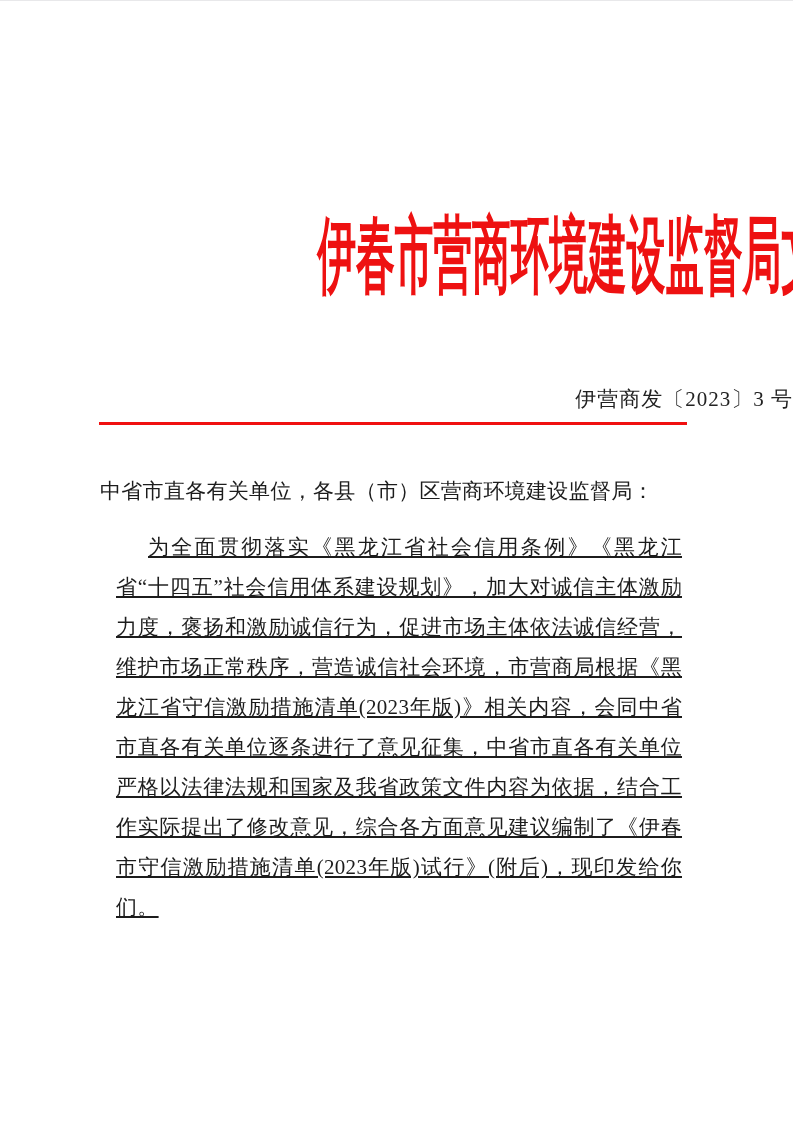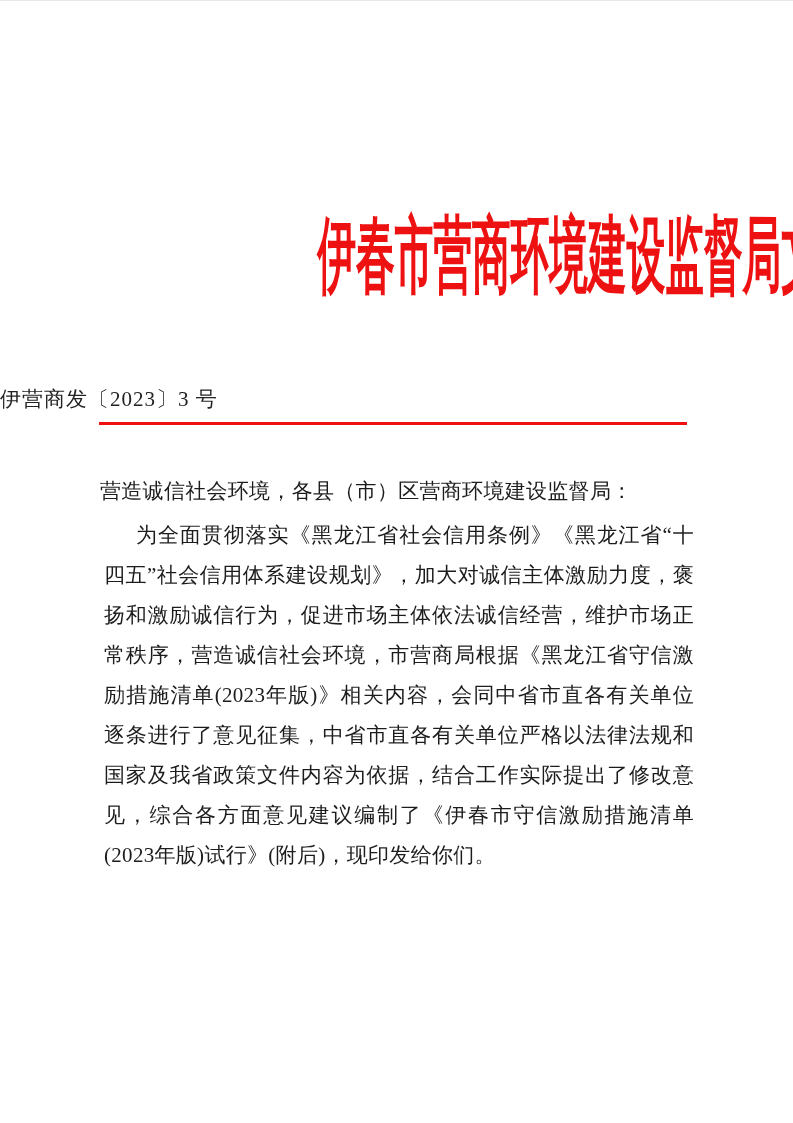--- a/index.html
+++ b/index.html
@@ -27,21 +27,21 @@
     font-weight: bold;
     font-size: 84px;
     line-height: 84px;
     color: #ee1111;
     white-space: nowrap;
     transform: scaleX(0.46);
     transform-origin: center center;
   }
   .doc-number {
     margin-top: 88px;
-    text-align: left;
+    text-align: right;
     font-size: 21px;
     line-height: 26px;
     letter-spacing: 1px;
     color: #222222;
   }
   .red-line {
     margin: 10px 106px 0 99px;
     height: 3px;
     background: #f01010;
   }
@@ -59,39 +59,40 @@
     width: 598px;
     font-size: 21px;
     line-height: 40px;
     letter-spacing: 0.3px;
     color: #1c1c1c;
   }
   .salutation {
     margin: 0;
   }
   .para {
-    margin: 4px;
+    margin: 16px;
     text-indent: 32px;
     text-align: justify;
+    text-decoration: underline;
   }
 </style>
 </head>
 <body>
 
 <div class="page">
 
   <div class="header-wrap">
     <span class="header-title">伊春市营商环境建设监督局文件</span>
   </div>
 
   <div class="doc-number">伊营商发〔2023〕3 号</div>
 
   <div class="red-line"></div>
 
   <div class="doc-title">
   </div>
 
   <div class="doc-body">
-    <p class="salutation">营造诚信社会环境，各县（市）区营商环境建设监督局：</p>
+    <p class="salutation">中省市直各有关单位，各县（市）区营商环境建设监督局：</p>
     <p class="para">为全面贯彻落实《黑龙江省社会信用条例》《黑龙江省“十四五”社会信用体系建设规划》，加大对诚信主体激励力度，褒扬和激励诚信行为，促进市场主体依法诚信经营，维护市场正常秩序，营造诚信社会环境，市营商局根据《黑龙江省守信激励措施清单(2023年版)》相关内容，会同中省市直各有关单位逐条进行了意见征集，中省市直各有关单位严格以法律法规和国家及我省政策文件内容为依据，结合工作实际提出了修改意见，综合各方面意见建议编制了《伊春市守信激励措施清单(2023年版)试行》(附后)，现印发给你们。</p>
   </div>
 
 </div>
 
 </body></html>

